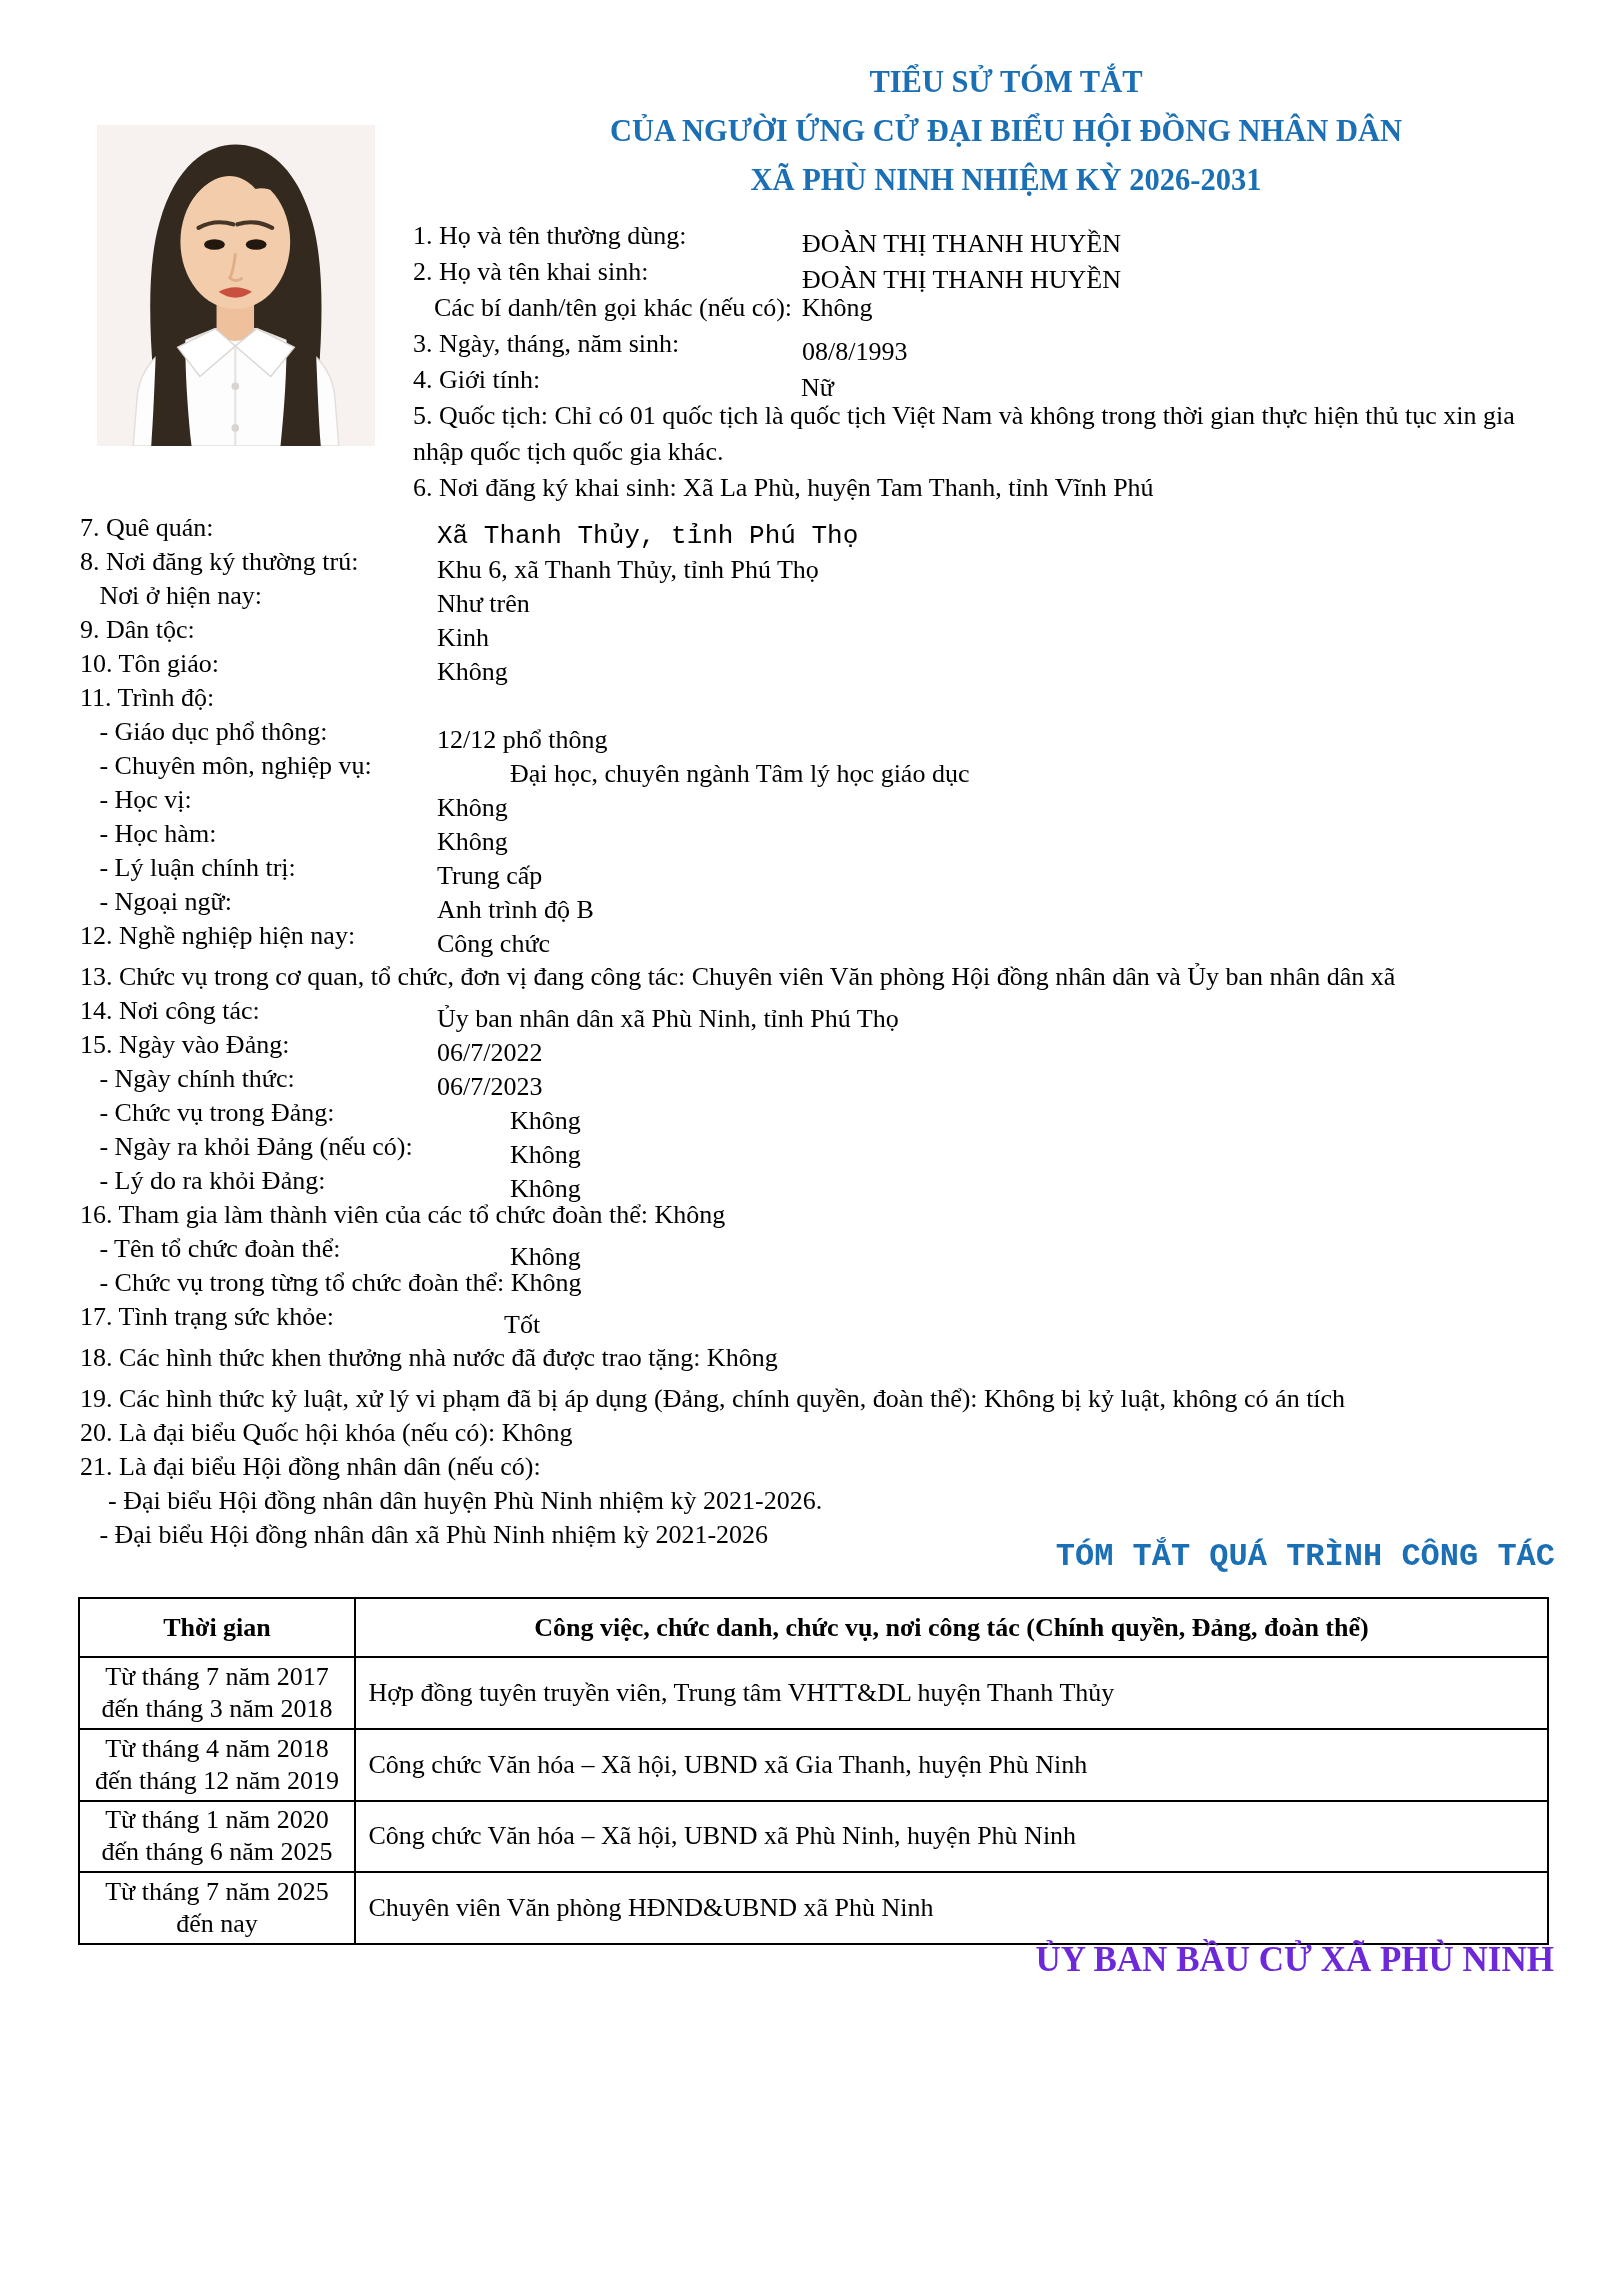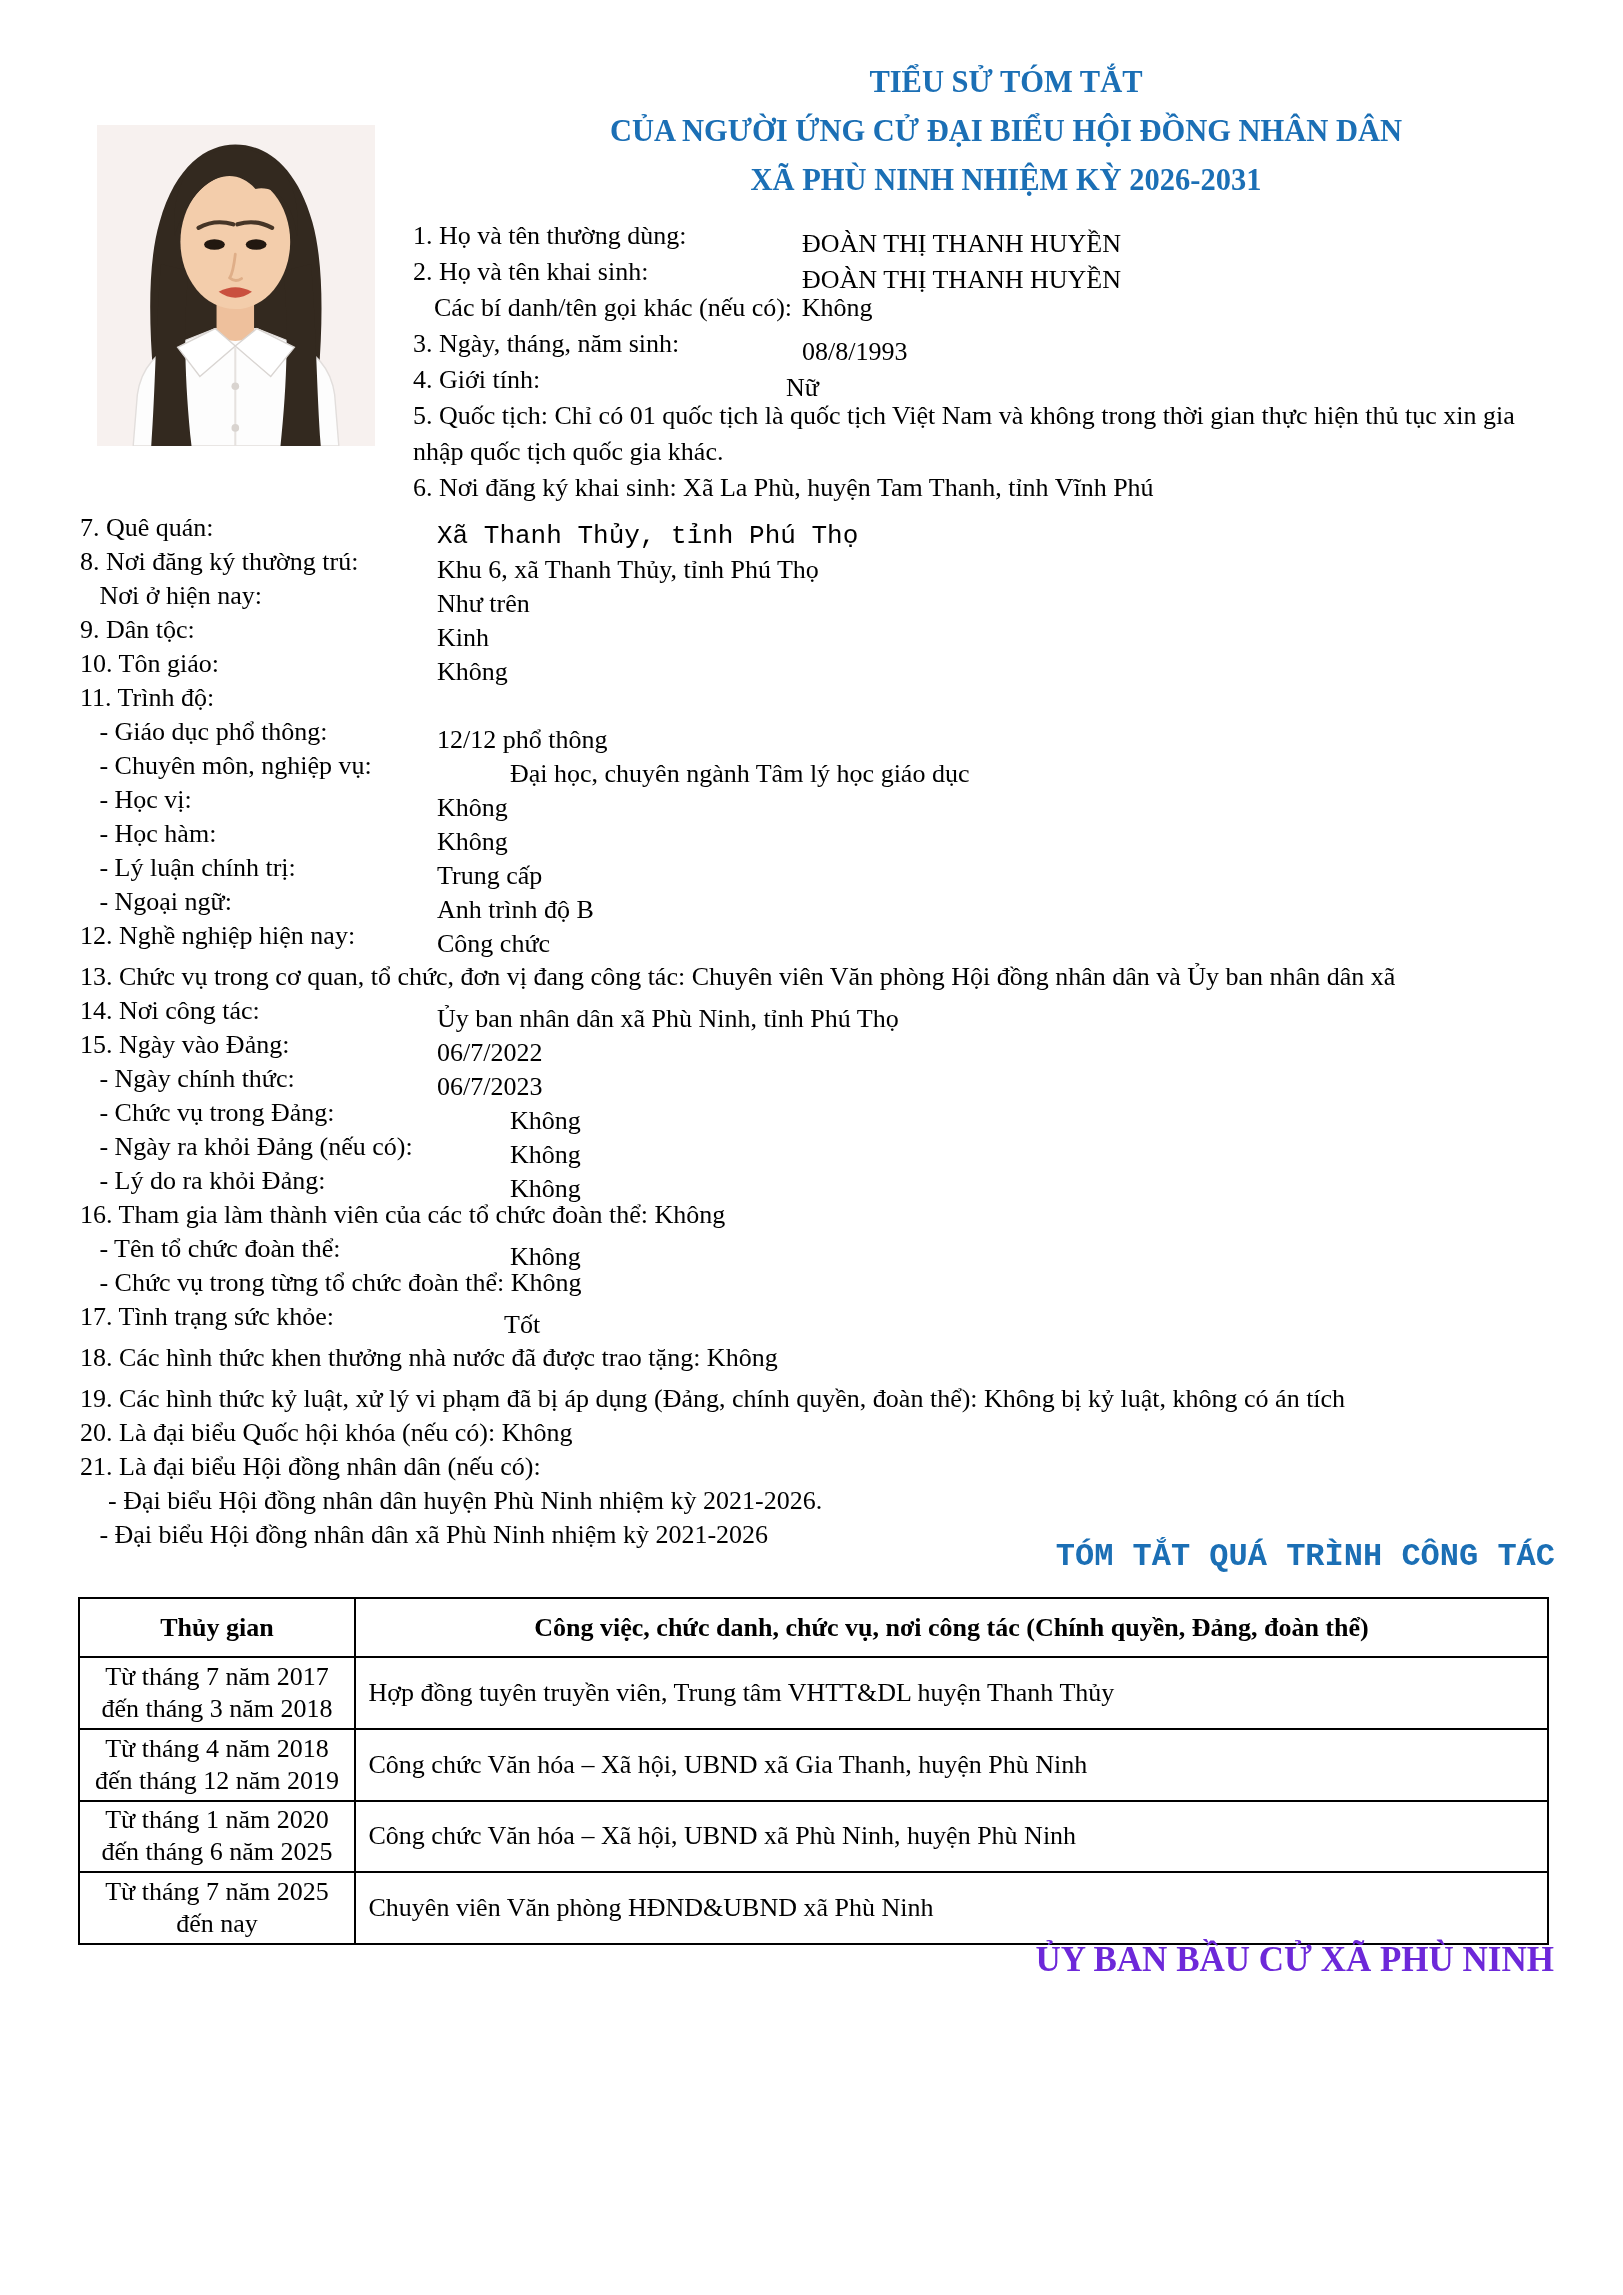--- a/index.html
+++ b/index.html
@@ -95,21 +95,21 @@
       <circle cx="199" cy="376" r="5.5" fill="#d9d4d0"></circle>
       <circle cx="199" cy="436" r="5.5" fill="#d9d4d0"></circle>
     </svg>
   </div>
 
   <div class="sec sec-a" id="sec-a">
       <div class="line"><span>1. Họ và tên thường dùng:</span><span class="val" style="left: 389px;">ĐOÀN THỊ THANH HUYỀN</span></div>
       <div class="line"><span>2. Họ và tên khai sinh:</span><span class="val" style="left: 389px;">ĐOÀN THỊ THANH HUYỀN</span></div>
       <div class="line" style="padding-left: 21px;"><span>Các bí danh/tên gọi khác (nếu có):</span><span class="val inline">Không</span></div>
       <div class="line"><span>3. Ngày, tháng, năm sinh:</span><span class="val" style="left: 389px;">08/8/1993</span></div>
-      <div class="line"><span>4. Giới tính:</span><span class="val" style="left: 373px;">Nữ</span></div>
+      <div class="line"><span>4. Giới tính:</span><span class="val" style="left: 388px;">Nữ</span></div>
       <div class="line"><span>5. Quốc tịch: Chỉ có 01 quốc tịch là quốc tịch Việt Nam và không trong thời gian thực hiện thủ tục xin gia nhập quốc tịch quốc gia khác.</span></div>
       <div class="line"><span>6. Nơi đăng ký khai sinh: Xã La Phù, huyện Tam Thanh, tỉnh Vĩnh Phú</span></div>
     </div>
 
   <div class="sec sec-b" id="sec-b">
       <div class="line"><span>7. Quê quán:</span><span class="val" style="left: 357px; font-family: Liberation Mono, monospace;">Xã Thanh Thủy, tỉnh Phú Thọ</span></div>
       <div class="line"><span>8. Nơi đăng ký thường trú:</span><span class="val" style="left: 357px;">Khu 6, xã Thanh Thủy, tỉnh Phú Thọ</span></div>
       <div class="line" style="padding-left: 19.4px;"><span>Nơi ở hiện nay:</span><span class="val" style="left: 357px;">Như trên</span></div>
       <div class="line"><span>9. Dân tộc:</span><span class="val" style="left: 357px;">Kinh</span></div>
       <div class="line"><span>10. Tôn giáo:</span><span class="val" style="left: 357px;">Không</span></div>
@@ -142,21 +142,21 @@
 
   <div class="heading2 accent" style="color: rgb(27, 111, 181);">TÓM TẮT QUÁ TRÌNH CÔNG TÁC</div>
 
   <table class="career">
     <colgroup>
         <col class="c-time">
         <col class="c-desc">
       </colgroup>
     <thead>
       <tr>
-        <th class="hdr">Thủy gian</th>
+        <th class="hdr">Thời gian</th>
         <th class="hdr">Công việc, chức danh, chức vụ, nơi công tác (Chính quyền, Đảng, đoàn thể)</th>
       </tr>
     </thead>
     <tbody id="career-body">
         <tr>
           <td class="time">
             <div>Từ tháng 7 năm 2017</div>
             <div>đến tháng 3 năm 2018</div>
           </td>
           <td class="desc">Hợp đồng tuyên truyền viên, Trung tâm VHTT&amp;DL huyện Thanh Thủy</td>

